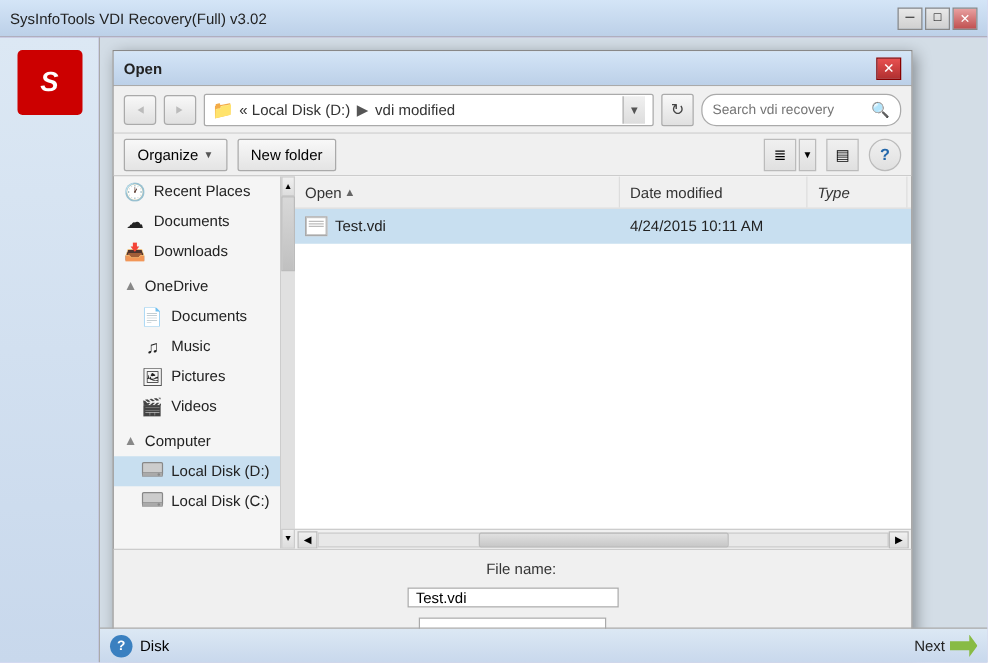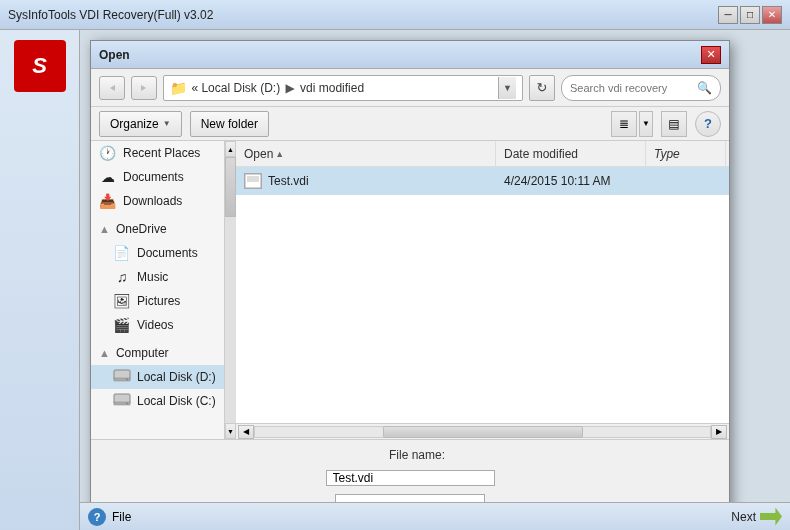--- a/index.html
+++ b/index.html
@@ -845,21 +845,21 @@
               <div class="dialog-action-btn open-btn">Open</div>
             </div>
           </div>
 
         </div>
       </div>
 
       <div class="app-statusbar">
         <div class="status-help">
           <div class="status-help-icon">?</div>
-          <span>File</span>
+          <span>Disk</span>
         </div>
         <div class="next-btn">
           <span>Next</span>
           <div class="next-arrow"></div>
         </div>
       </div>
 
     </div>
   </div>
 </div>

